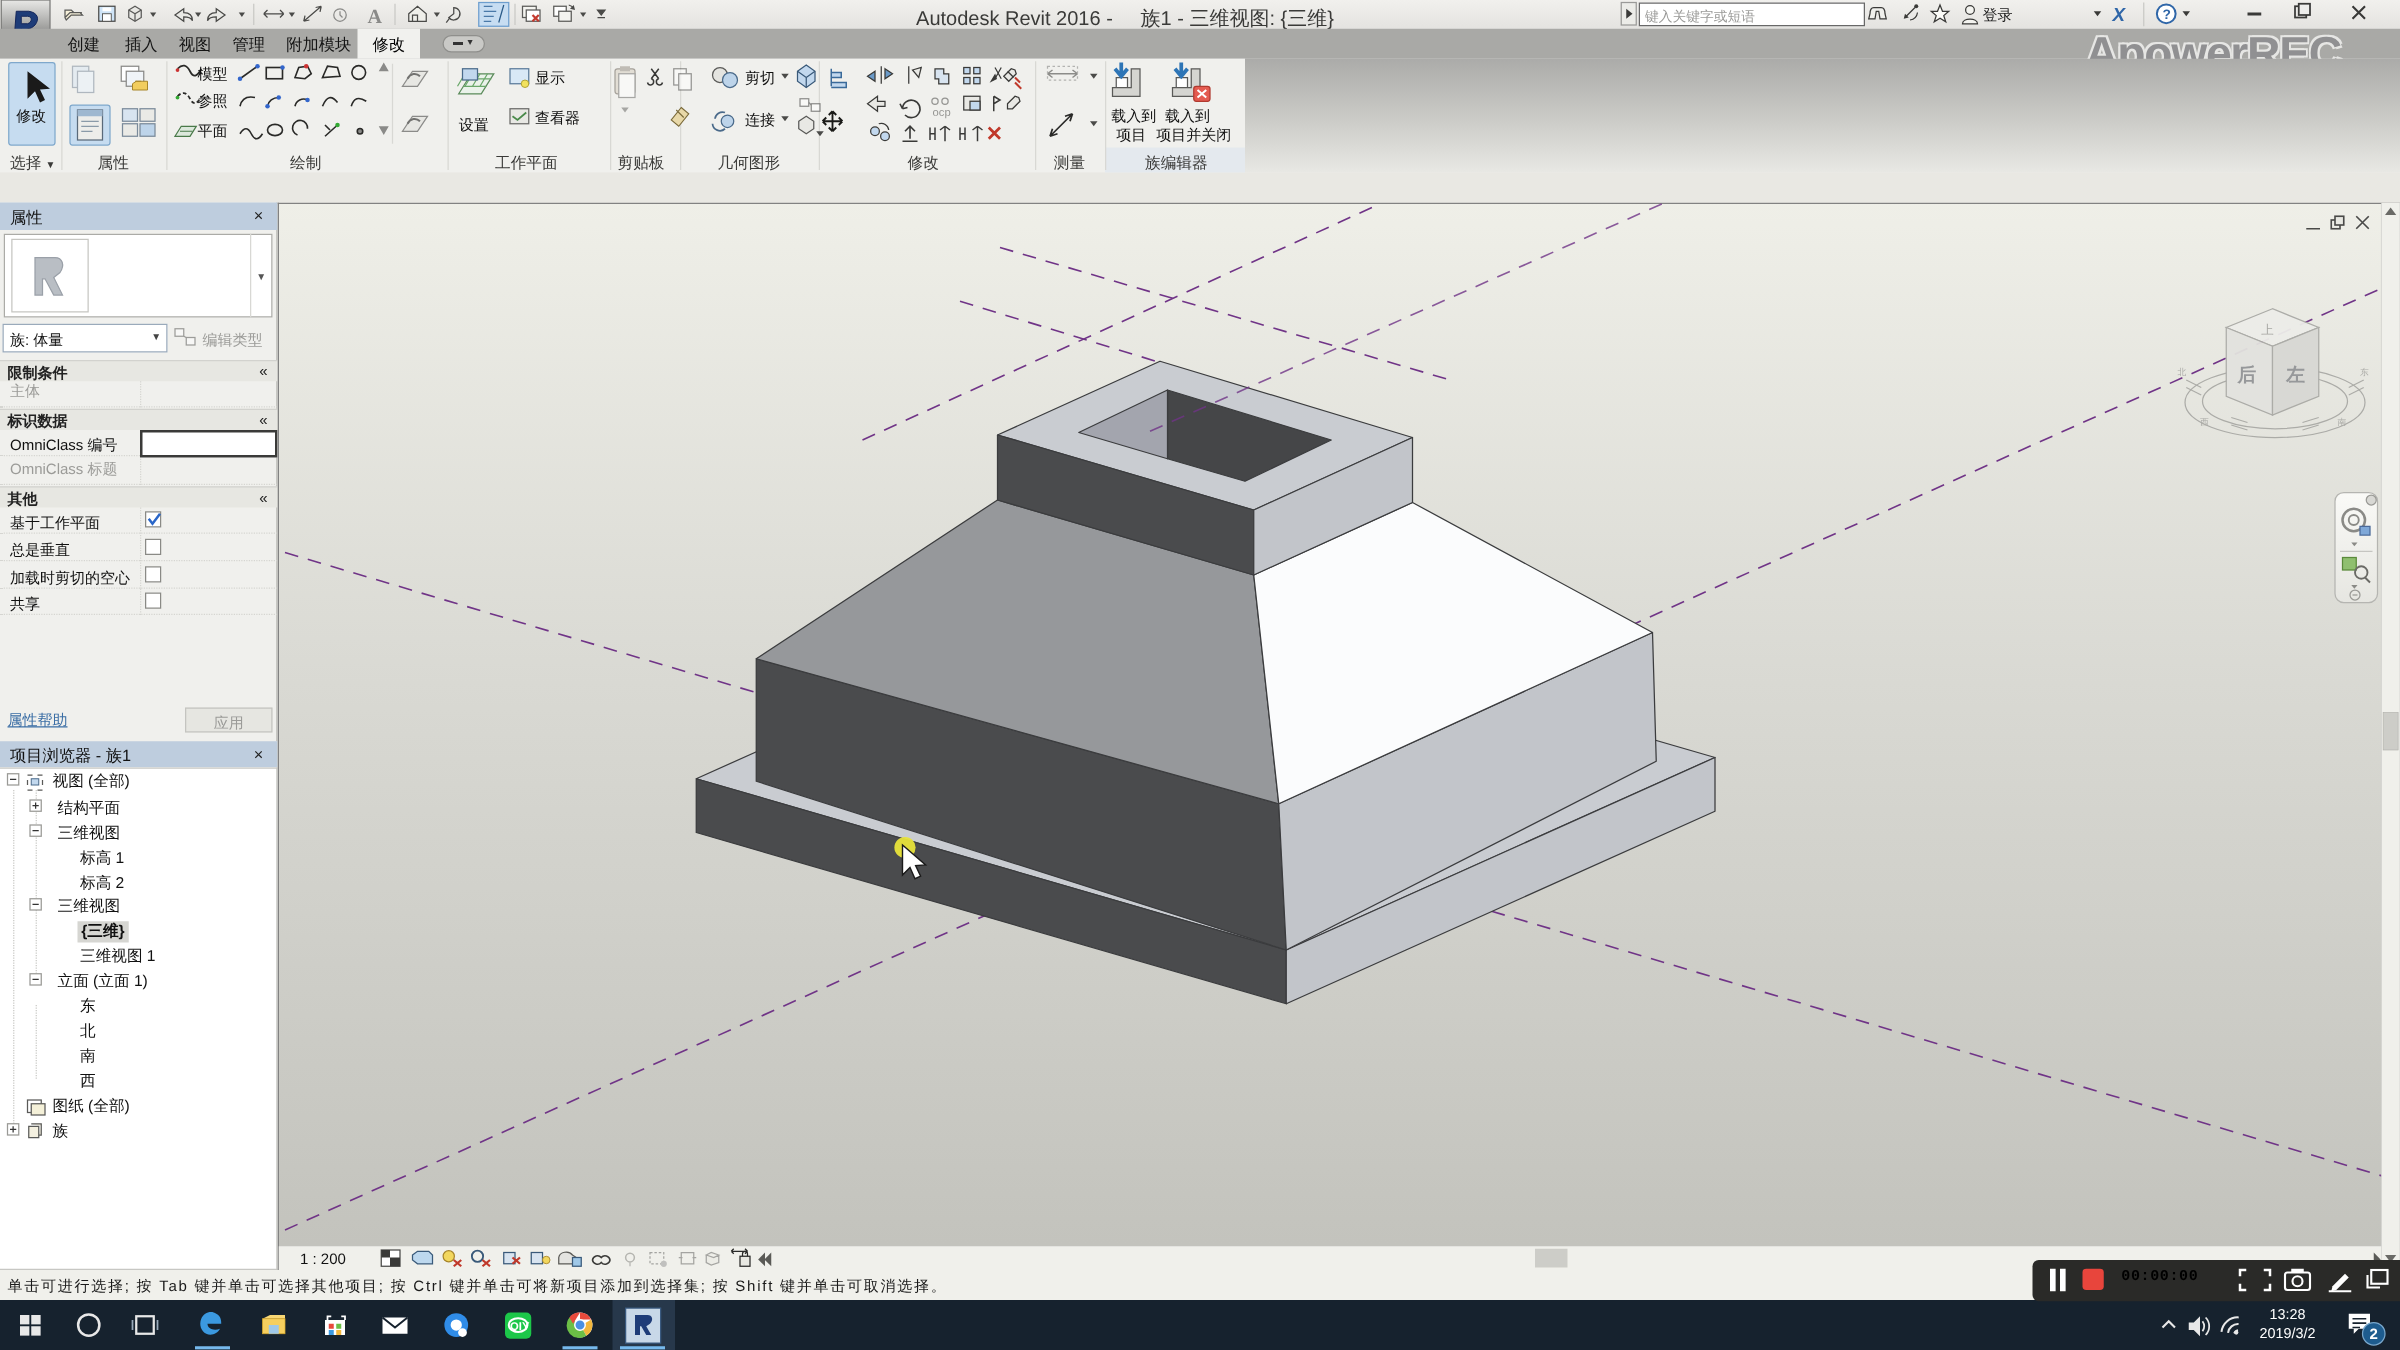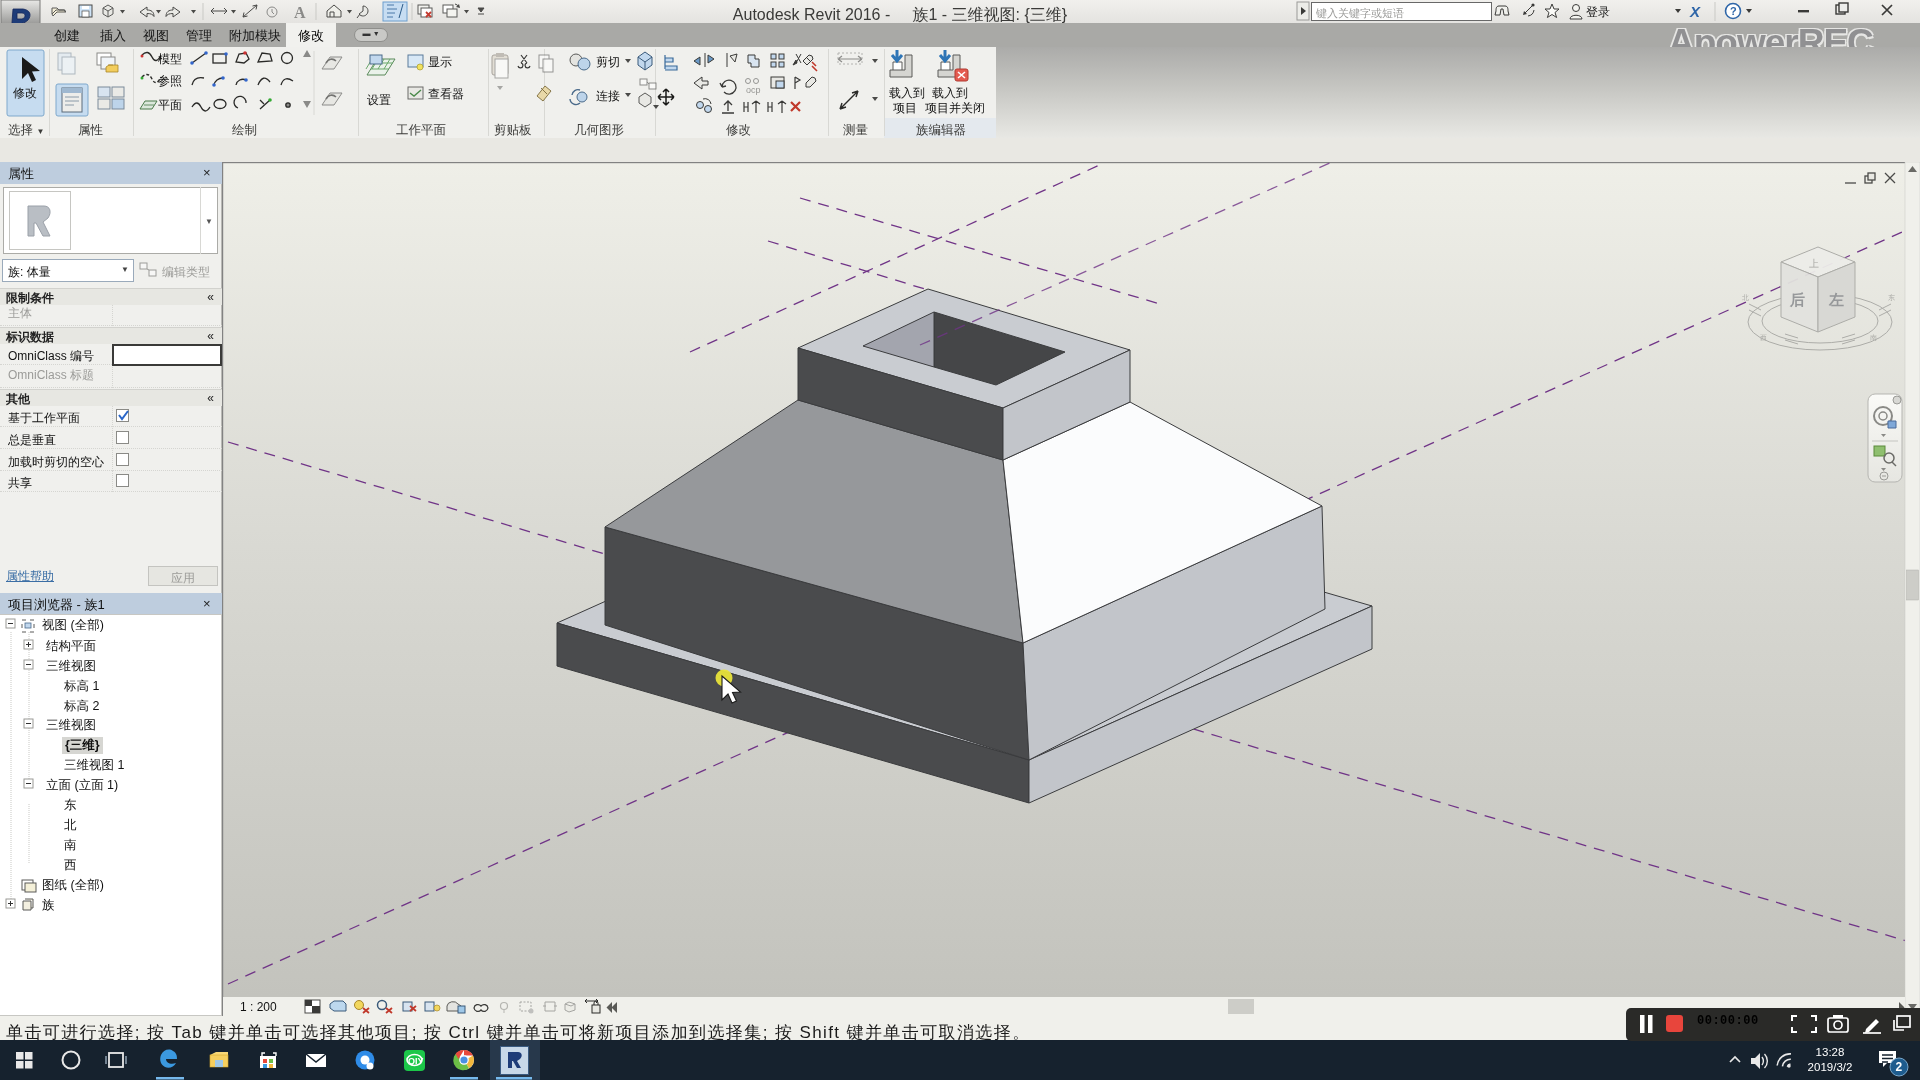--- a/index.html
+++ b/index.html
@@ -42,21 +42,21 @@
   .cb { position:absolute; left:116px; top:3px; width:13px; height:13px; background:#fff; border:1px solid #8a8a86; }
   #prophelp { left:6px; top:568px; font-size:12px; color:#3B6EA5; text-decoration:underline; }
   #applybtn { left:148px; top:566px; width:70px; height:20px; background:#E6E6E1; border:1px solid #C4C4C0; color:#9B9B98; font-size:12px; text-align:center; padding-top:3px; }
   #browser-hdr { left:0; top:593px; width:222px; height:21px; background:#BECDDE; font-size:13px; color:#111; padding:3px 0 0 8px; }
   #browser { left:0; top:614px; width:222px; height:402px; background:#fff; border:1px solid #C7C7C3; border-left:none; }
   .ti { position:absolute; font-size:12.5px; color:#111; white-space:nowrap; }
   .hdr-x { position:absolute; font-size:13px; color:#222; }
   
   #canvas { left:222px; top:162px; width:1698px; height:854px; }
   
-  #statusbar { left:0; top:1016px; width:1920px; height:24px; background:#F0F0EB; font-size:17px; color:#1a1a1a; padding:5px 0 0 6px; letter-spacing:1.4px; }
+  #statusbar { left:0; top:1016px; width:1920px; height:24px; background:#F0F0EB; font-size:12px; color:#1a1a1a; padding:5px 0 0 6px; letter-spacing:1.4px; }
   
   #taskbar { left:0; top:1040px; width:1920px; height:40px; background:#16222E; }
   .tb-time { position:absolute; color:#fff; font-size:11.5px; text-align:center; }
   
   #recbar { left:1626px; top:1008px; width:294px; height:33px; background:#2A2A28; border-radius:5px 0 0 5px; }
   #rectime { left:1697px; top:1014px; width:84px; font-size:12px; font-weight:bold; color:#000000; font-family:"Liberation Mono",monospace; letter-spacing:0.5px; }
 </style>
 </head>
 <body>
 <div id="page">

